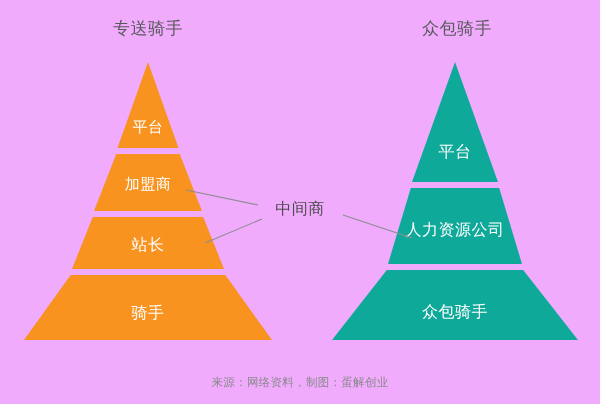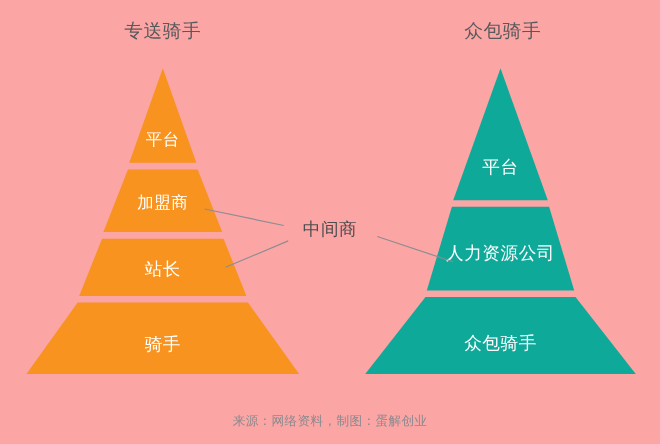--- a/index.html
+++ b/index.html
@@ -11,21 +11,21 @@
     height: 404px;
     background: #ffffff;
     font-family: "Liberation Sans", "DejaVu Sans", sans-serif;
     overflow: hidden;
     position: relative;
   }
   #canvas {
     position: relative;
     width: 600px;
     height: 404px;
-    background: #fca5a5;
+    background: #f0abfc;
   }
   svg.stage {
     position: absolute;
     left: 0;
     top: 0;
     width: 600px;
     height: 404px;
     display: block;
   }
   .chart-title {

